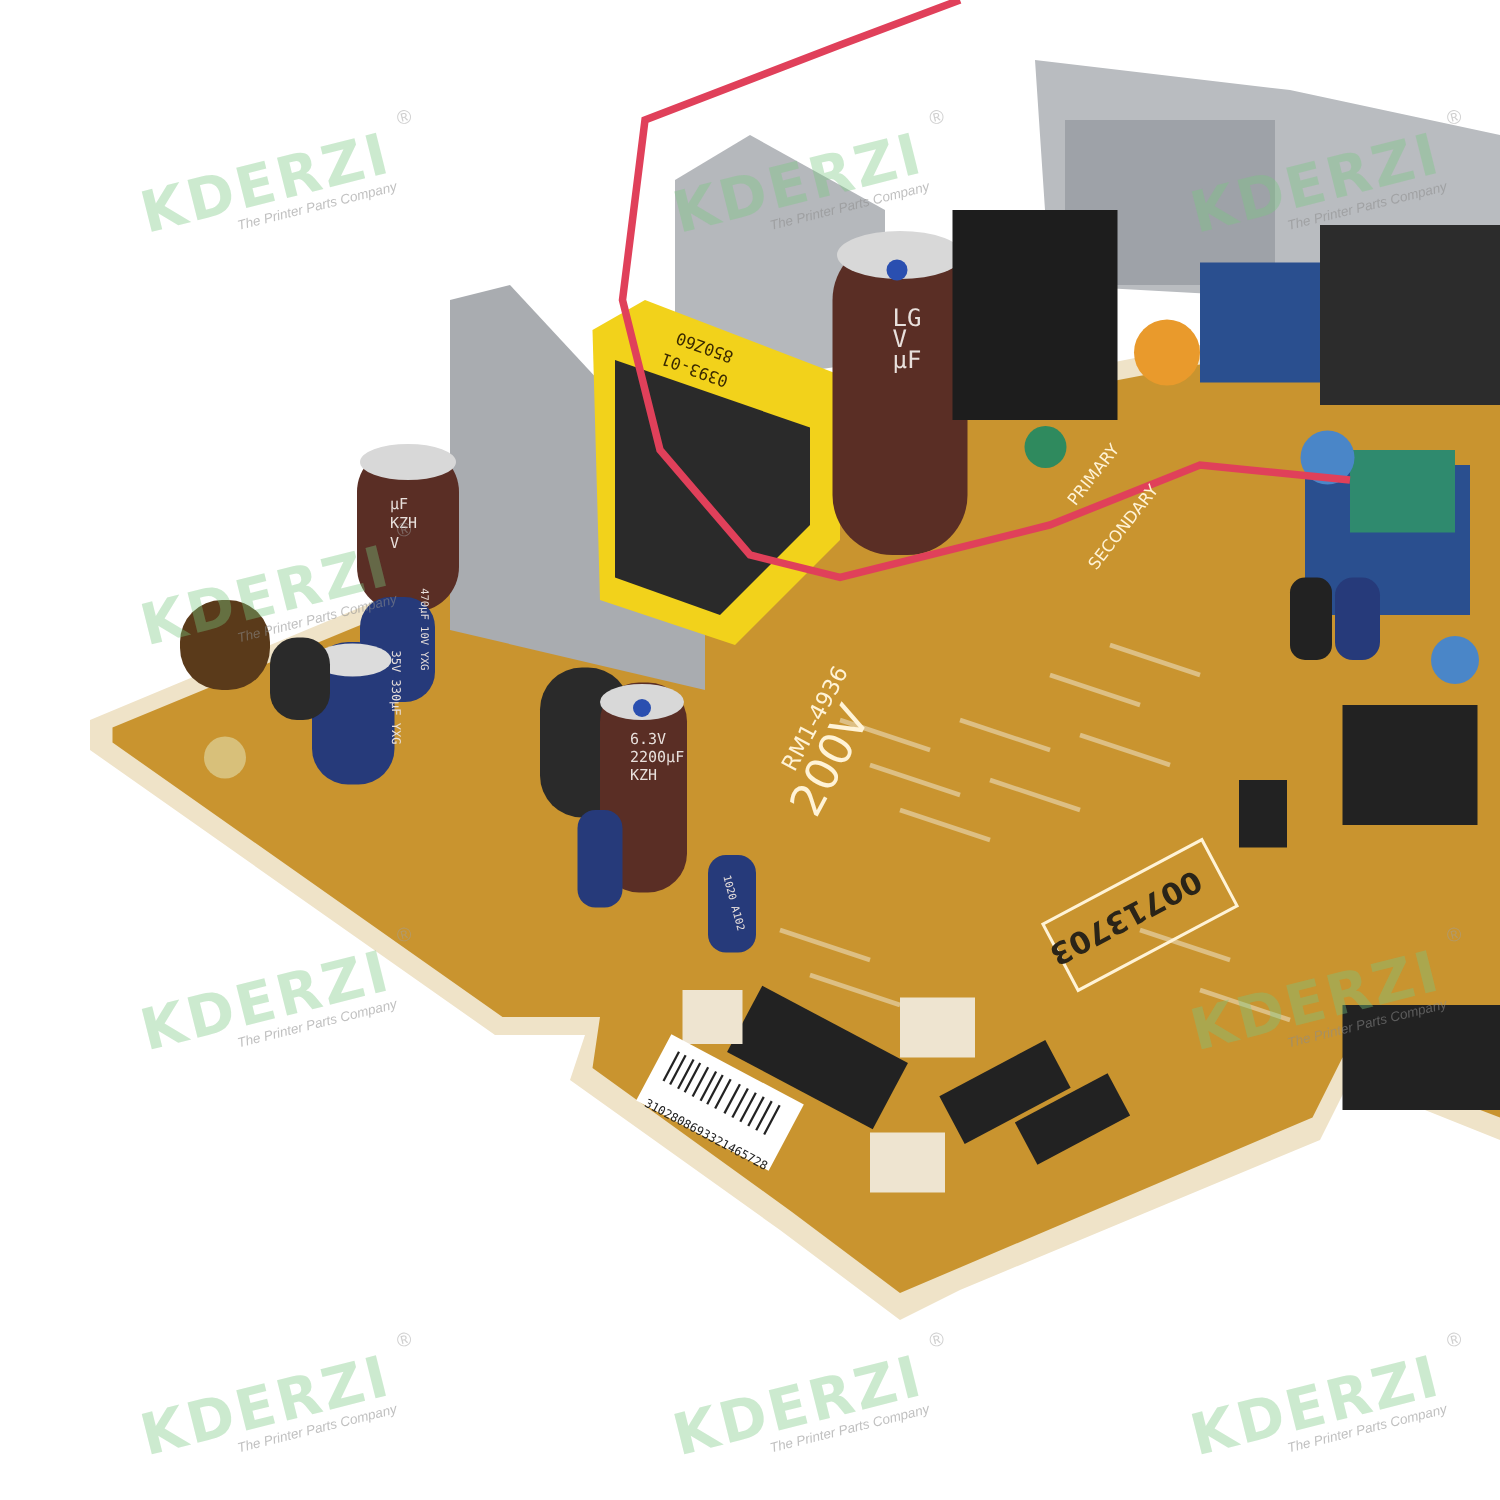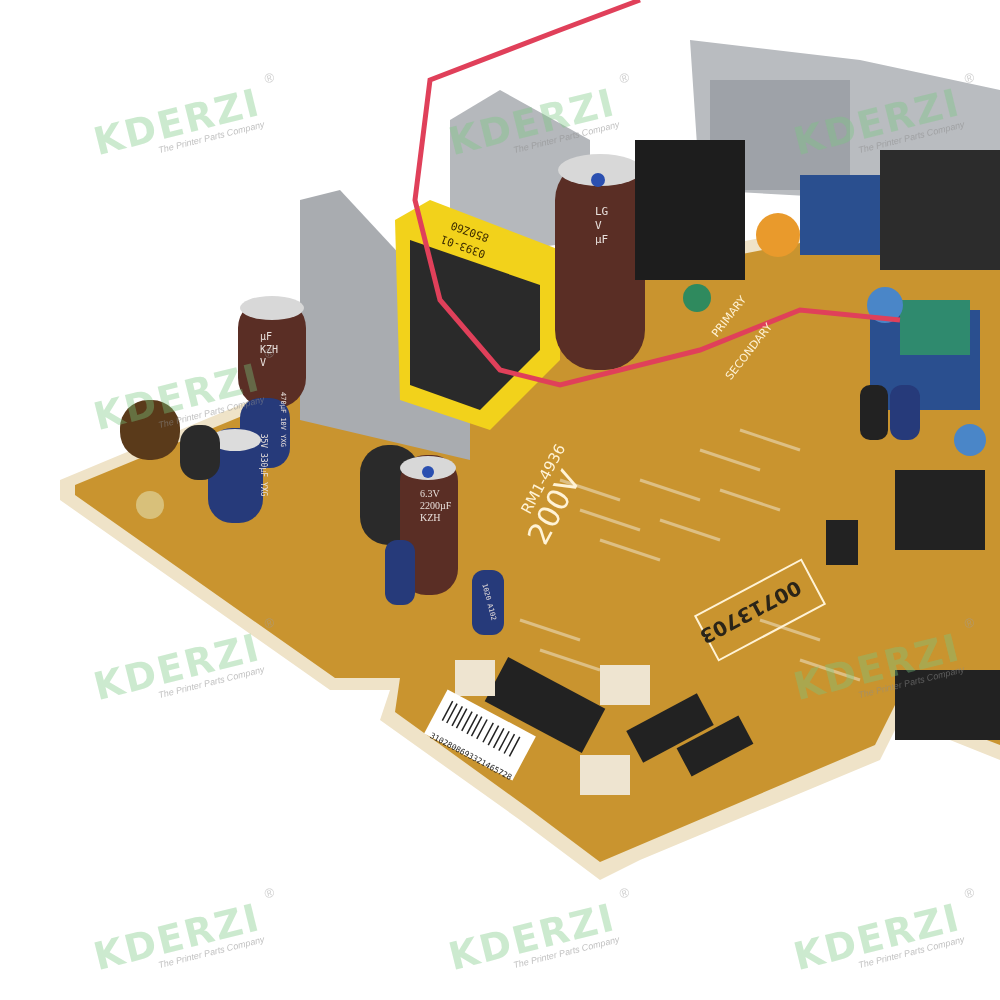--- a/index.html
+++ b/index.html
@@ -3,21 +3,21 @@
 <meta charset="utf-8">
 <style>
   html, body { margin:0; padding:0; }
   body { width:1000px; height:1000px; background:#ffffff; position:relative; overflow:hidden; font-family:"Liberation Sans", sans-serif; }
   .scene { position:absolute; left:0; top:0; width:1000px; height:1000px; }
   .watermark { position:absolute; transform:rotate(-14deg); transform-origin:left bottom; pointer-events:none; }
   .wm-brand { font-family:"DejaVu Sans", sans-serif; font-weight:bold; font-size:38px; letter-spacing:2px; color:rgba(120,200,130,0.38); }
   .wm-reg { position:absolute; right:-20px; top:-6px; font-size:13px; color:rgba(160,160,160,0.5); }
   .wm-tag { position:absolute; left:60px; top:40px; font-size:9px; font-style:italic; color:rgba(140,140,140,0.55); white-space:nowrap; }
   .silk { position:absolute; font-family:"DejaVu Sans", sans-serif; color:#fff3d6; }
-  .cap-text { position:absolute; font-family:"DejaVu Sans Mono", monospace; color:#e8e0dc; font-size:11px; line-height:14px; }
+  .cap-text { position:absolute; font-family:"DejaVu Sans Mono", monospace; color:#e8e0dc; font-size:16px; line-height:14px; }
   .label-text { position:absolute; font-family:"DejaVu Sans Mono", monospace; font-size:11px; color:#3a2a00; }
   .barcode-text { position:absolute; font-family:"DejaVu Sans Mono", monospace; font-size:8px; color:#222; }
 </style>
 </head>
 <body>
 
 <div class="scene">
   <svg width="1000" height="1000" viewBox="0 0 1000 1000">
 
     <path d="M60 480 L300 380 L700 250 L1000 190 L1000 760 L900 720 L880 760 L640 860 L600 880 L520 820 L380 720 L390 690 L330 690 L60 500 Z" fill="#efe3c8"></path>
@@ -122,21 +122,21 @@
   
   <div class="label-text" style="left:440px;top:240px;transform:rotate(200deg);">0393-01</div>
   <div class="label-text" style="left:450px;top:225px;transform:rotate(200deg);">850Z60</div>
 
   
   <div class="cap-text" style="left:595px;top:205px;">
     <div>LG</div>
     <div>V</div>
     <div>µF</div>
   </div>
-  <div class="cap-text" style="left:420px;top:488px;font-size:10px;line-height:12px;font-family:Liberation Serif, serif;">
+  <div class="cap-text" style="left:420px;top:488px;font-size:10px;line-height:12px;">
     <div>6.3V</div>
     <div>2200µF</div>
     <div>KZH</div>
   </div>
   <div class="cap-text" style="left:260px;top:330px;font-size:10px;line-height:13px;">
     <div>µF</div>
     <div>KZH</div>
     <div>V</div>
   </div>
   <div class="cap-text" style="left:232px;top:460px;font-size:8px;line-height:10px;transform:rotate(90deg);">

